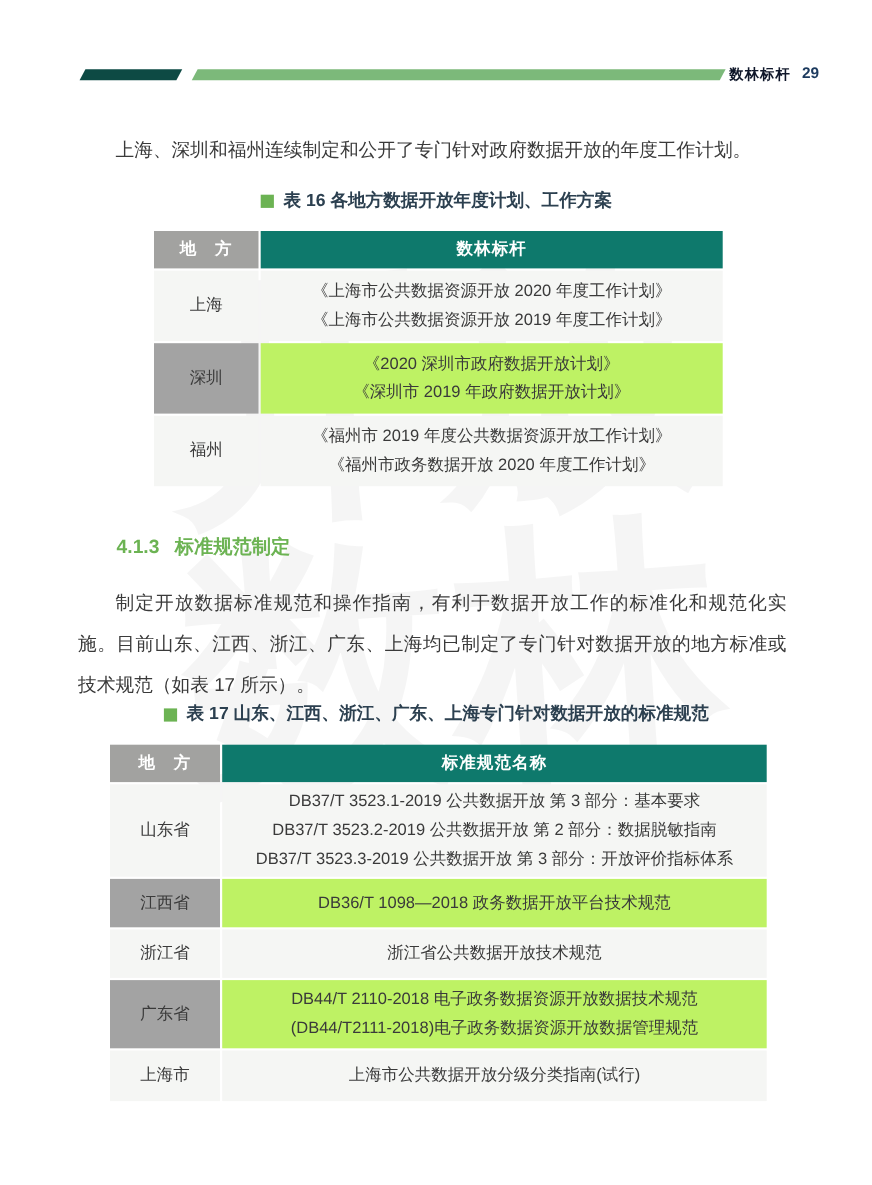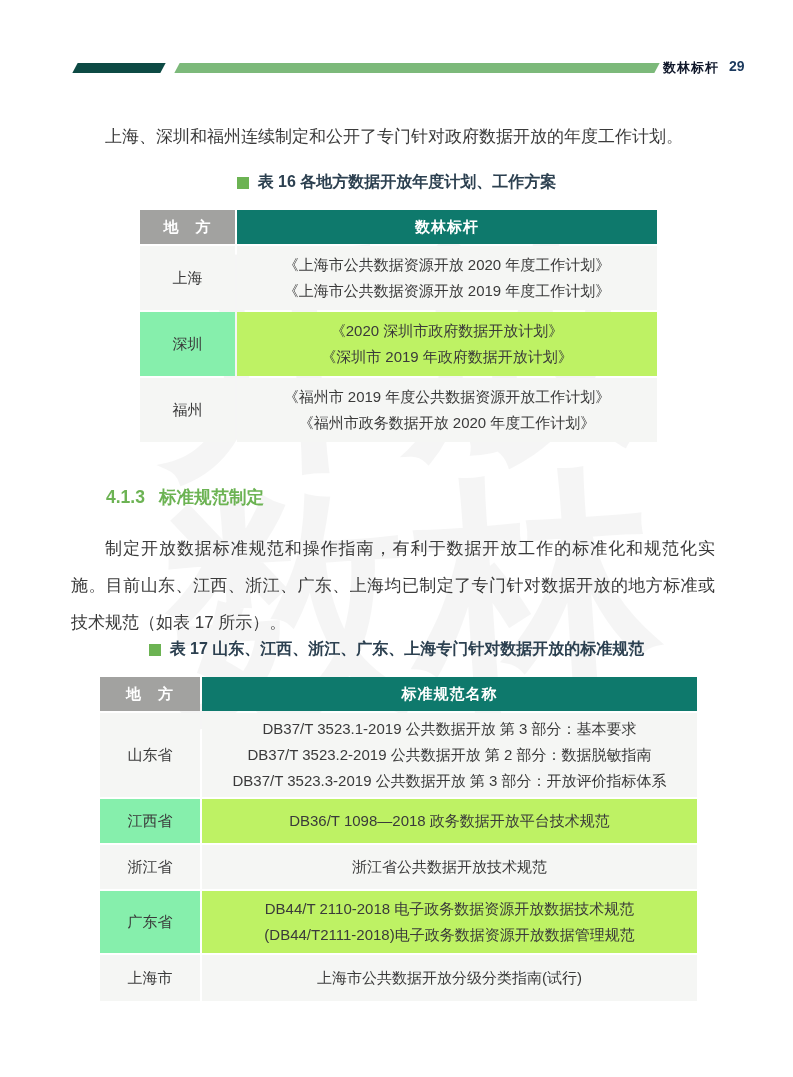--- a/index.html
+++ b/index.html
@@ -75,21 +75,21 @@
   .cell.place{flex:0 0 auto;margin-right:2px;font-family:Liberation Serif, serif;}
   .table16 .cell.place{width:95px;}
   .table17 .cell.place{width:100px;}
   .cell.content{flex:1 1 auto;}
   .thead .cell{
     color:#ffffff;font-weight:700;height:34px;letter-spacing:1px;
   }
   .thead .place{background:#a2a2a0;}
   .thead .content{background:#0e796c;}
   .row-light .cell{background:#f5f6f4;}
-  .row-green .place{background:#86efac;}
+  .row-green .place{background:#a3a3a3;}
   .row-green .content{background:#bef264;}
   .h64{height:64px;}
   .h84{height:84px;}
   .h62{height:62px;}
   .h44{height:44px;}
   .h46{height:46px;}
 </style>
 </head>
 <body>
 

